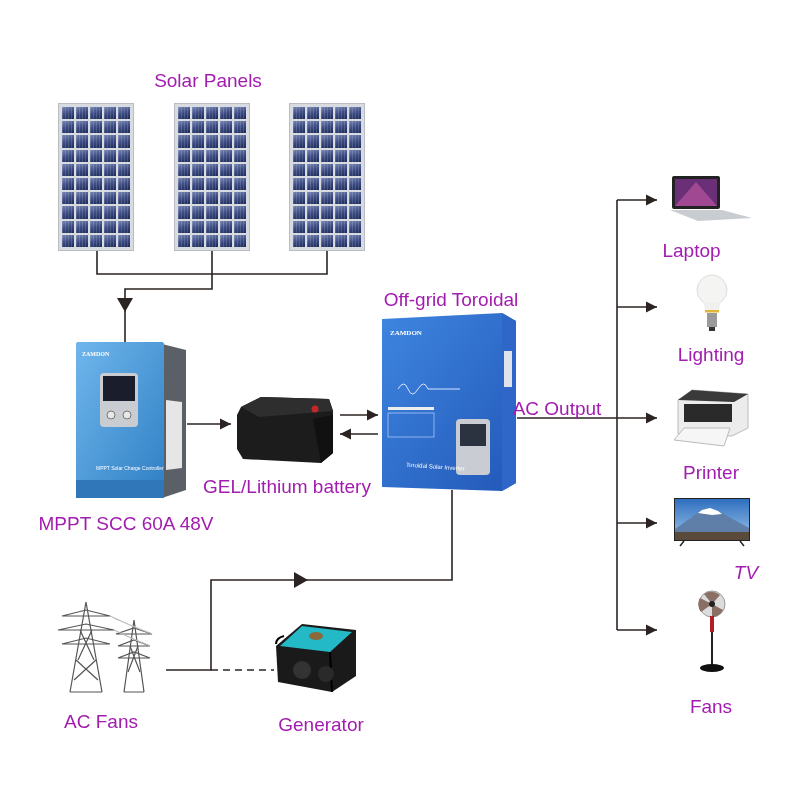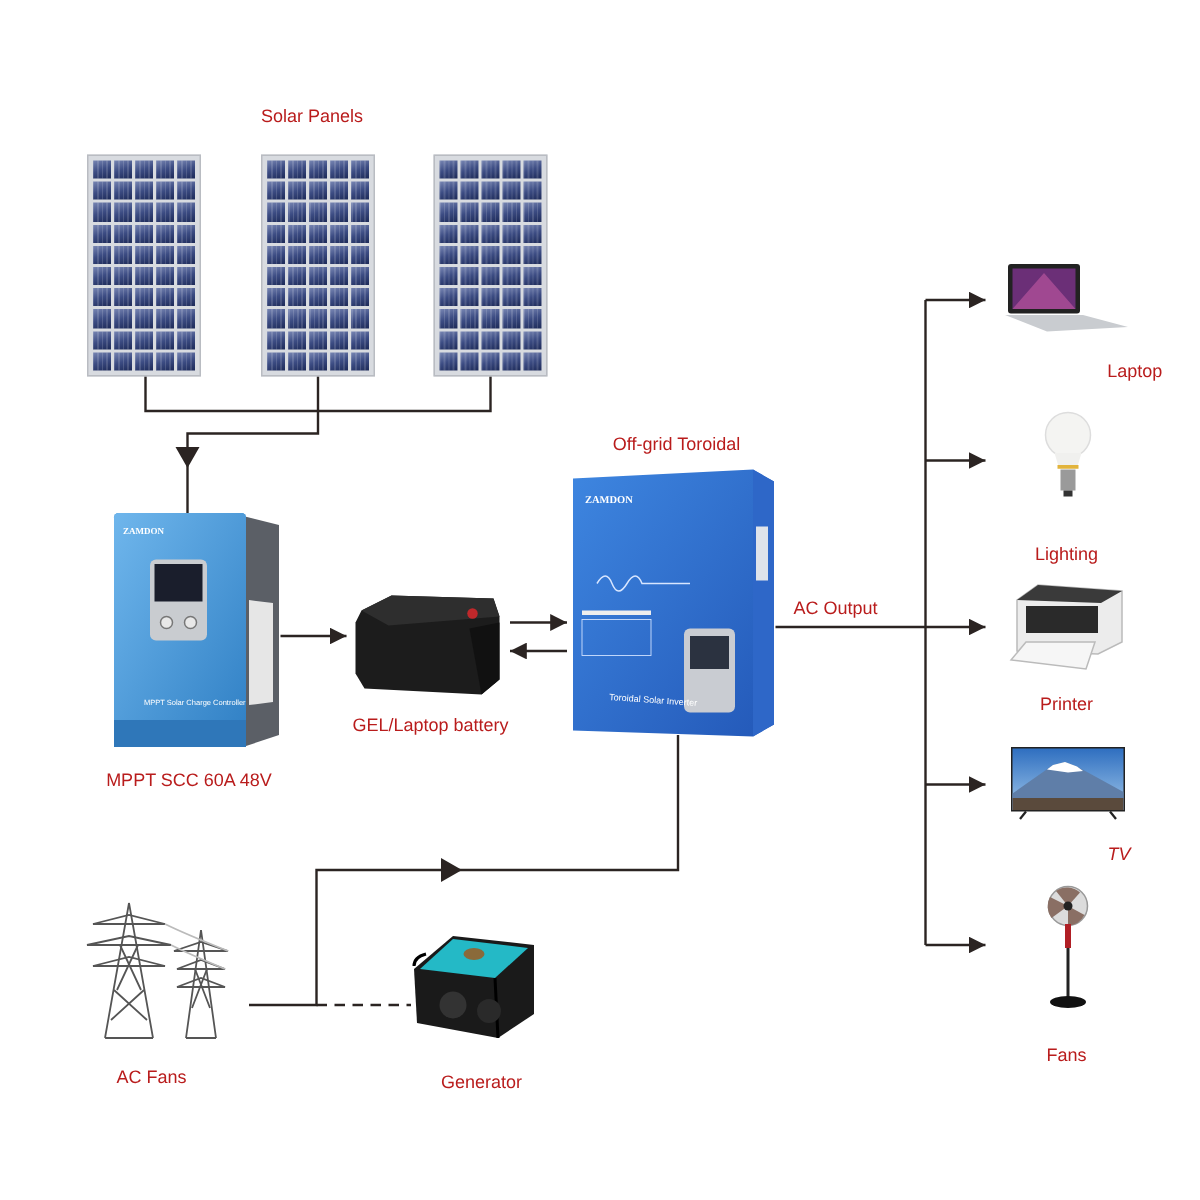--- a/index.html
+++ b/index.html
@@ -1,18 +1,18 @@
 <!DOCTYPE html>
 <html><head>
 <meta charset="utf-8">
 <style>
   html, body { margin:0; padding:0; background:#ffffff; }
   body { width:800px; height:800px; position:relative; overflow:hidden;
          font-family:"Liberation Sans","DejaVu Sans",sans-serif; color:#1a1a1a; }
-  .lbl { position:absolute; font-size:12px; white-space:nowrap; transform:translateX(-50%); color:#b91c1c; }
+  .lbl { position:absolute; font-size:19px; white-space:nowrap; transform:translateX(-50%); color:#a21caf; }
   svg.wires { position:absolute; left:0; top:0; }
   .dev { position:absolute; }
   
   .panel { position:absolute; width:76px; height:148px; background:#d8dbe0; border:1px solid #b9bcc2;
            box-sizing:border-box; padding:3px; display:grid;
            grid-template-columns:repeat(5,1fr); grid-template-rows:repeat(10,1fr); gap:2px; }
   .cell { background:linear-gradient(160deg,#6b7aa8 0%,#3a4a80 45%,#1f2c5c 100%);
           background-image:repeating-linear-gradient(90deg,rgba(255,255,255,0.14) 0 1px,transparent 1px 3px),
                            linear-gradient(160deg,#7886b3 0%,#3c4c83 50%,#1d2a58 100%); }
 </style>
@@ -229,21 +229,21 @@
   <text x="22" y="130" font-size="5" fill="#fff">MPPT Solar Charge Controller</text>
 </svg>
 <div class="lbl" style="left:126px;top:513px;text-align:center;">MPPT SCC 60A 48V</div>
 
 <svg class="dev" style="left:233px;top:393px;" width="106" height="72" viewBox="0 0 106 72">
   <path d="M8,14 L28,4 L96,6 L100,18 L100,60 L88,70 L10,66 L4,56 L4,22 z" fill="#1c1c1c"></path>
   <path d="M8,14 L28,4 L96,6 L100,18 L26,24 z" fill="#2e2e2e"></path>
   <circle cx="82" cy="16" r="3.5" fill="#c0282b"></circle>
   <path d="M80,26 L100,22 L100,60 L88,70 z" fill="#111"></path>
 </svg>
-<div class="lbl" style="left:287px;top:476px;">GEL/Laptop battery</div>
+<div class="lbl" style="left:287px;top:476px;">GEL/Lithium battery</div>
 
 <div class="lbl" style="left:451px;top:289px;">Off-grid Toroidal</div>
 <svg class="dev" style="left:380px;top:311px;" width="138" height="182" viewBox="0 0 138 182">
   <defs>
       <linearGradient id="g2" x1="0" y1="0" x2="1" y2="1">
         <stop offset="0" stop-color="#3e86e0"></stop>
         <stop offset="1" stop-color="#2358b8"></stop>
       </linearGradient>
     </defs>
   <path d="M2,8 L122,2 L136,10 L136,172 L122,180 L2,176 z" fill="url(#g2)"></path>
@@ -260,30 +260,30 @@
   <text x="26" y="158" font-size="6" fill="#fff" transform="rotate(4 60 158)">Toroidal Solar Inverter</text>
 </svg>
 <div class="lbl" style="left:557px;top:398px;">AC Output</div>
 
 <svg class="dev" style="left:668px;top:174px;" width="88" height="50" viewBox="0 0 88 50">
   <rect x="4" y="2" width="48" height="33" rx="2" fill="#222"></rect>
   <rect x="7" y="5" width="42" height="27" fill="#6b2f77"></rect>
   <path d="M7,32 L28,8 L49,32 z" fill="#c35aa3" opacity="0.6"></path>
   <path d="M2,36 L54,36 L84,44 L30,47 z" fill="#c9ccd0"></path>
 </svg>
-<div class="lbl" style="left:734px;top:240px;padding-left:45px;">Laptop</div>
+<div class="lbl" style="left:669px;top:240px;padding-left:45px;">Laptop</div>
 
 <svg class="dev" style="left:692px;top:272px;" width="40" height="62" viewBox="0 0 40 62">
   <circle cx="20" cy="18" r="15" fill="#f4f4f2" stroke="#ddd"></circle>
   <path d="M11,30 L29,30 L26,40 L14,40 z" fill="#f0f0ee"></path>
   <rect x="13" y="38" width="14" height="2.5" fill="#e2b43c"></rect>
   <rect x="15" y="41" width="10" height="14" fill="#9a9a9a"></rect>
   <rect x="17" y="55" width="6" height="4" fill="#333"></rect>
 </svg>
-<div class="lbl" style="left:711px;top:344px;margin-top:18px;">Lighting</div>
+<div class="lbl" style="left:711px;top:344px;">Lighting</div>
 
 <svg class="dev" style="left:672px;top:388px;" width="80" height="62" viewBox="0 0 80 62">
   <path d="M6,12 L20,2 L76,6 L76,40 L60,48 L6,46 z" fill="#ececec" stroke="#bbb"></path>
   <path d="M6,12 L20,2 L76,6 L62,14 z" fill="#3a3a3a"></path>
   <rect x="12" y="16" width="48" height="18" fill="#2a2a2a"></rect>
   <path d="M2,52 L12,40 L58,40 L52,58 z" fill="#f6f6f6" stroke="#bbb"></path>
 </svg>
 <div class="lbl" style="left:711px;top:462px;">Printer</div>
 
 <svg class="dev" style="left:672px;top:496px;" width="80" height="52" viewBox="0 0 80 52">

